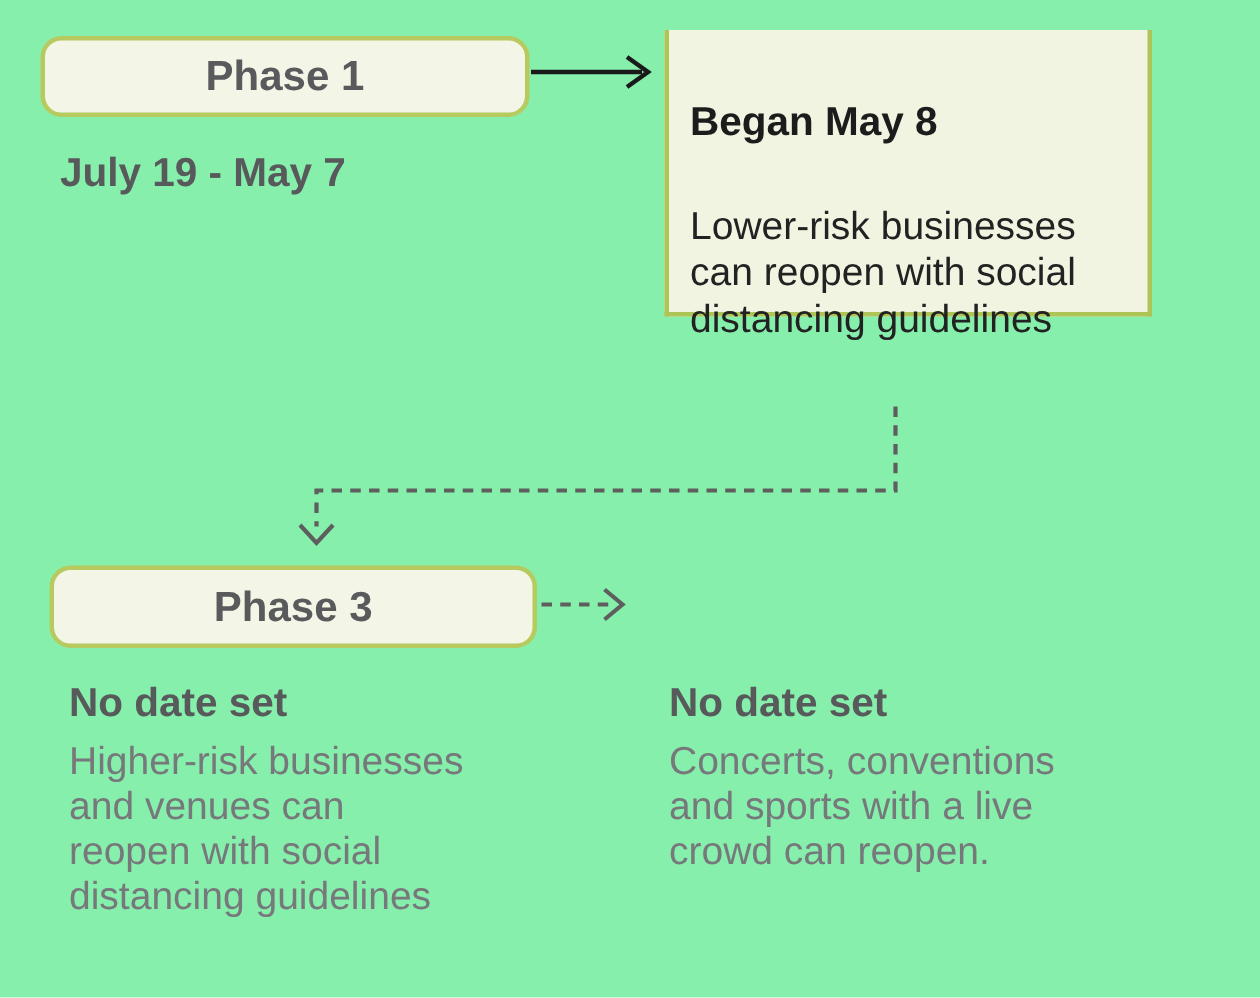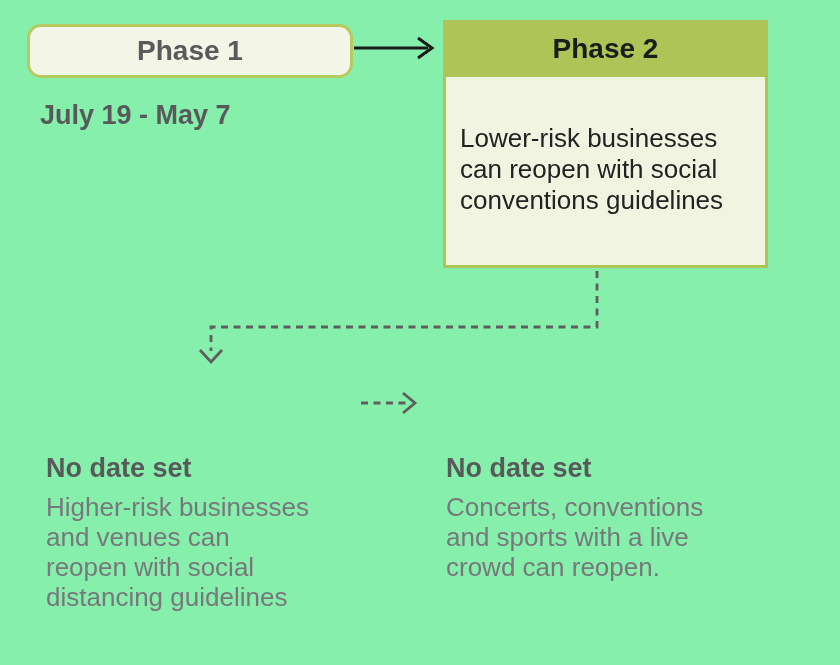--- a/index.html
+++ b/index.html
@@ -123,30 +123,31 @@
 <div class="canvas">
 
   <div class="pill" id="node-phase-1">
     <span>Phase 1</span>
   </div>
   <div class="desc" id="desc-phase-1">
     <div class="head">July 19 - May 7</div>
   </div>
 
   <div class="card">
-    <div class="card-header">
-      <span>Phase 2</span>
-    </div>
     <div class="card-body">
+      <div class="head">Began May 8</div>
       <div class="body">Lower-risk businesses
 can reopen with social
-conventions guidelines</div>
+distancing guidelines</div>
     </div>
   </div>
 
+  <div class="pill" id="node-phase-3">
+    <span>Phase 3</span>
+  </div>
   <div class="desc" id="desc-phase-3">
     <div class="head">No date set</div>
     <div class="body">Higher-risk businesses
 and venues can
 reopen with social
 distancing guidelines</div>
   </div>
 
   <div class="desc" id="desc-phase-4">
     <div class="head">No date set</div>

